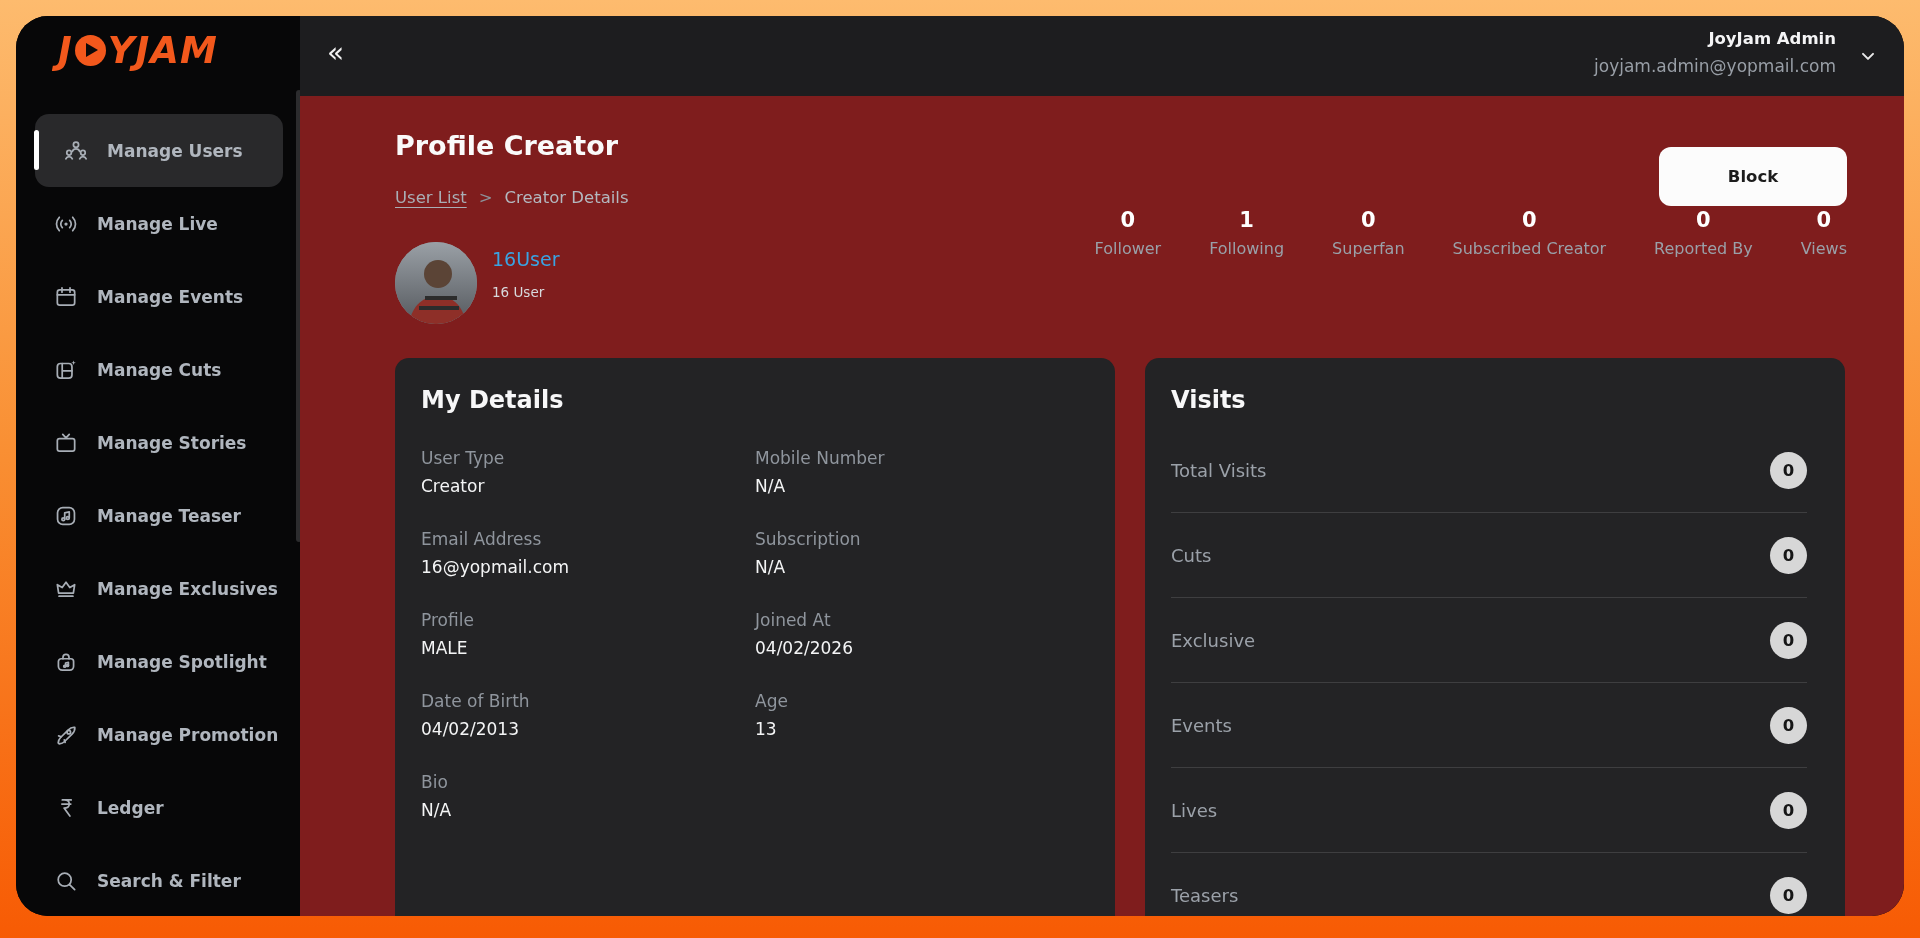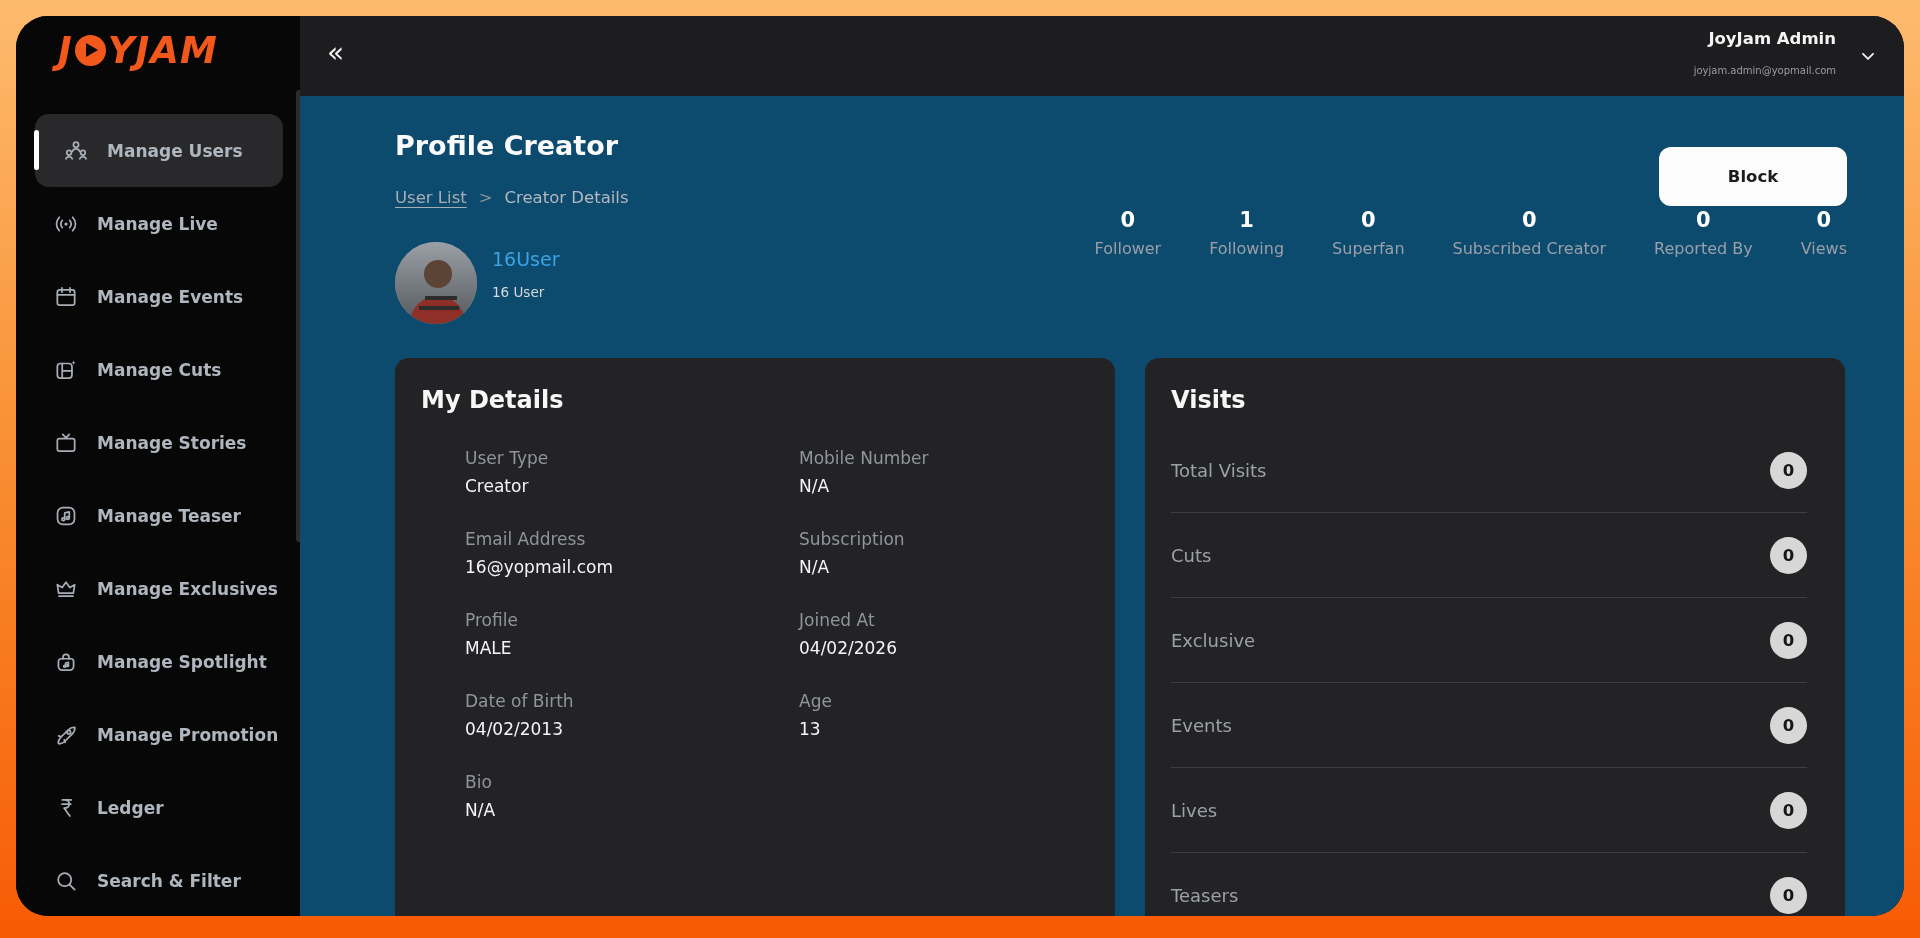--- a/index.html
+++ b/index.html
@@ -31,25 +31,25 @@
   .nav-item .icon{ width:26px; height:26px; display:flex; align-items:center; justify-content:center; }
   .nav-item .label{ margin-left:18px; font-size:17px; font-weight:600; color:#b0b6be; }
   .nav-item svg{ stroke:#a8aeb6; fill:none; stroke-width:1.6; stroke-linecap:round; stroke-linejoin:round; }
   .side-scrollbar{ position:absolute; left:280px; top:74px; width:6px; height:452px;
                    background:#2c2c2e; border-radius:3px; }
   
   .topbar{ position:absolute; left:284px; top:0; right:0; height:80px; background:#1d1d1f; }
   .collapse-btn{ position:absolute; left:27px; top:20px; color:#f2f2f2; font-size:28px; cursor:pointer; line-height:1.2; }
   .admin-box{ position:absolute; right:68px; top:13px; text-align:right; }
   .admin-name{ font-size:16.5px; font-weight:600; color:#f4f4f5; }
-  .admin-email{ font-size:10px; color:#989ea6; margin-top:17px; }
+  .admin-email{ font-size:17px; color:#989ea6; margin-top:8px; }
   .admin-chevron{ position:absolute; right:26px; top:30px; }
   .admin-chevron svg{ stroke:#e8e8e8; fill:none; stroke-width:2.4; stroke-linecap:round; stroke-linejoin:round; }
   
-  .main{ position:absolute; left:284px; top:80px; right:0; bottom:0; background:#0c4a6e; overflow:hidden; }
+  .main{ position:absolute; left:284px; top:80px; right:0; bottom:0; background:#7f1d1d; overflow:hidden; }
   .page-title{ position:absolute; left:95px; top:34px; font-size:27px; font-weight:700; color:#fafafa; }
   .breadcrumb{ position:absolute; left:95px; top:92px; font-size:16.5px; color:#9aa0a7; display:flex; gap:12px; align-items:center;text-align:center;}
   .crumb-link{ color:#a9aeb5; text-decoration:underline; text-underline-offset:4px; cursor:pointer; }
   .crumb-sep{ color:#8d939b; }
   .crumb-current{ color:#b3b8bf; }
   .block-btn{ position:absolute; right:57px; top:51px; width:188px; height:59px; background:#fcfcfc;
               border:none; border-radius:12px; font-size:16.5px; font-weight:600; color:#1d1d1d;
               font-family:inherit; cursor:pointer; }
   
   .avatar{ position:absolute; left:95px; top:146px; width:82px; height:82px; border-radius:50%;
@@ -60,21 +60,21 @@
   .stat{ text-align:center; }
   .stat-value{ font-size:21px; font-weight:600; color:#ffffff; }
   .stat-label{ font-size:16px; color:#9aa0a8; margin-top:7px; }
   
   .card{ position:absolute; top:262px; background:#232325; border-radius:14px; height:580px; }
   .card-details{ left:95px; width:720px; padding:28px 26px; }
   .card-visits{ left:845px; width:700px; padding:28px 26px 28px 26px; }
   .card-title{ font-size:24px; font-weight:700; color:#f7f7f8; }
   .fields{ margin-top:34px; }
   .field-row{ display:flex; margin-bottom:33px; }
-  .field{ width:349px;margin-left:44px; }
+  .field{ width:349px; }
   .field-label{ font-size:17px; color:#8f959d; }
   .field-value{ font-size:17px; color:#f4f5f6; margin-top:8px; }
   .visit-rows{ margin-top:14px; padding-right:12px; }
   .visit-row{ height:85px; display:flex; align-items:center; justify-content:space-between;
               border-bottom:1px solid #3e3e40; }
   .visit-row:last-child{ border-bottom:none; }
   .visit-label{ font-size:18px; color:#9ba1a9; }
   .visit-badge{ width:37px; height:37px; border-radius:50%; background:#d7d7d7; color:#161616;
                 display:flex; align-items:center; justify-content:center; font-size:16.5px; font-weight:600; }
 </style>

